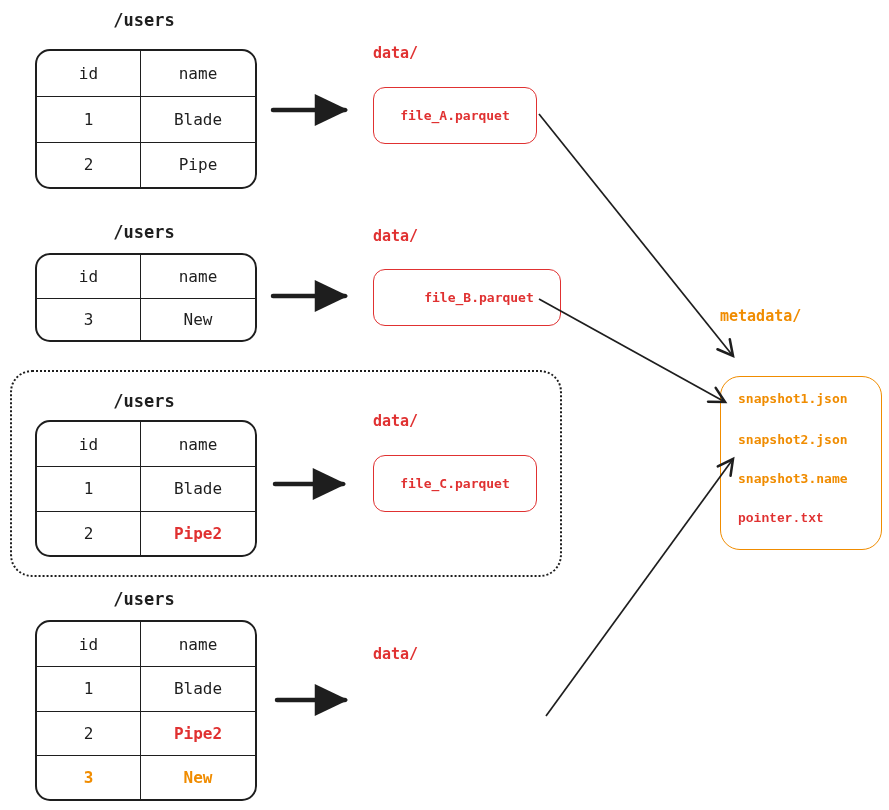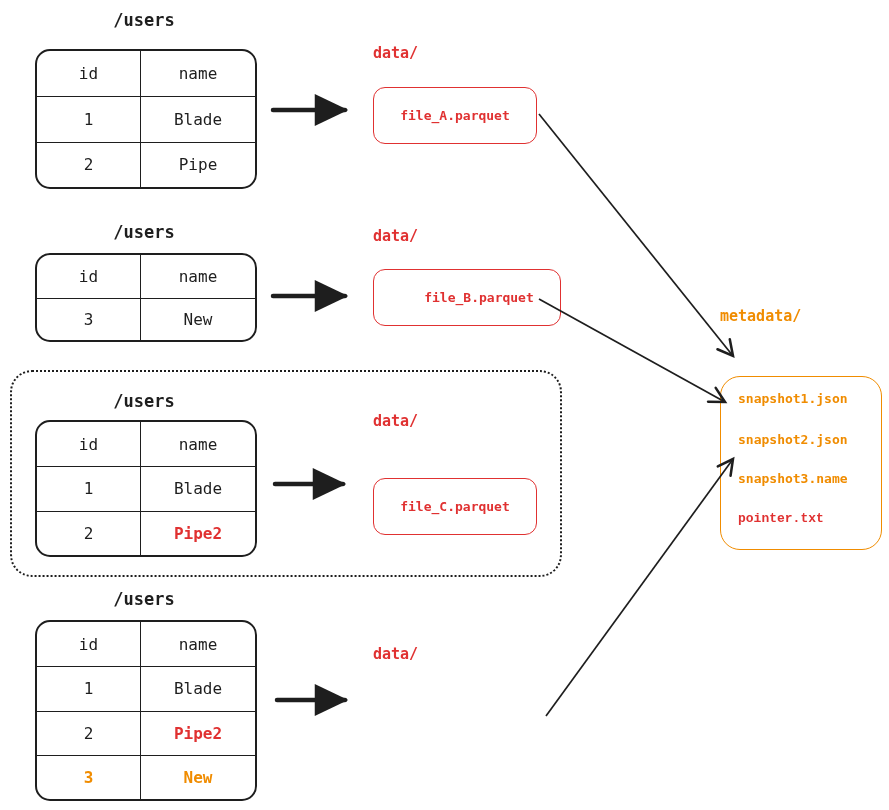--- a/index.html
+++ b/index.html
@@ -107,21 +107,21 @@
     <div class="cell bt c-orange">New</div>
   </div>
 
   <div class="folder-label" style="top:44px;">data/</div>
   <div class="file-box" style="top:87px;">file_A.parquet</div>
 
   <div class="folder-label" style="top:227px;">data/</div>
   <div class="file-box" style="top:269px;padding-left:24px;">file_B.parquet</div>
 
   <div class="folder-label" style="top:412px;">data/</div>
-  <div class="file-box" style="top:455px;margin-top:23px;">file_C.parquet</div>
+  <div class="file-box" style="top:455px;">file_C.parquet</div>
 
   <div class="folder-label" style="top:645px;">data/</div>
 
   <div class="meta-label">metadata/</div>
   <div class="meta-box">
     <div class="meta-item" style="top:14px;">snapshot1.json</div>
     <div class="meta-item" style="top:55px;">snapshot2.json</div>
     <div class="meta-item" style="top:94px;">snapshot3.name</div>
     <div class="meta-item red" style="top:134px;">pointer.txt</div>
   </div>

